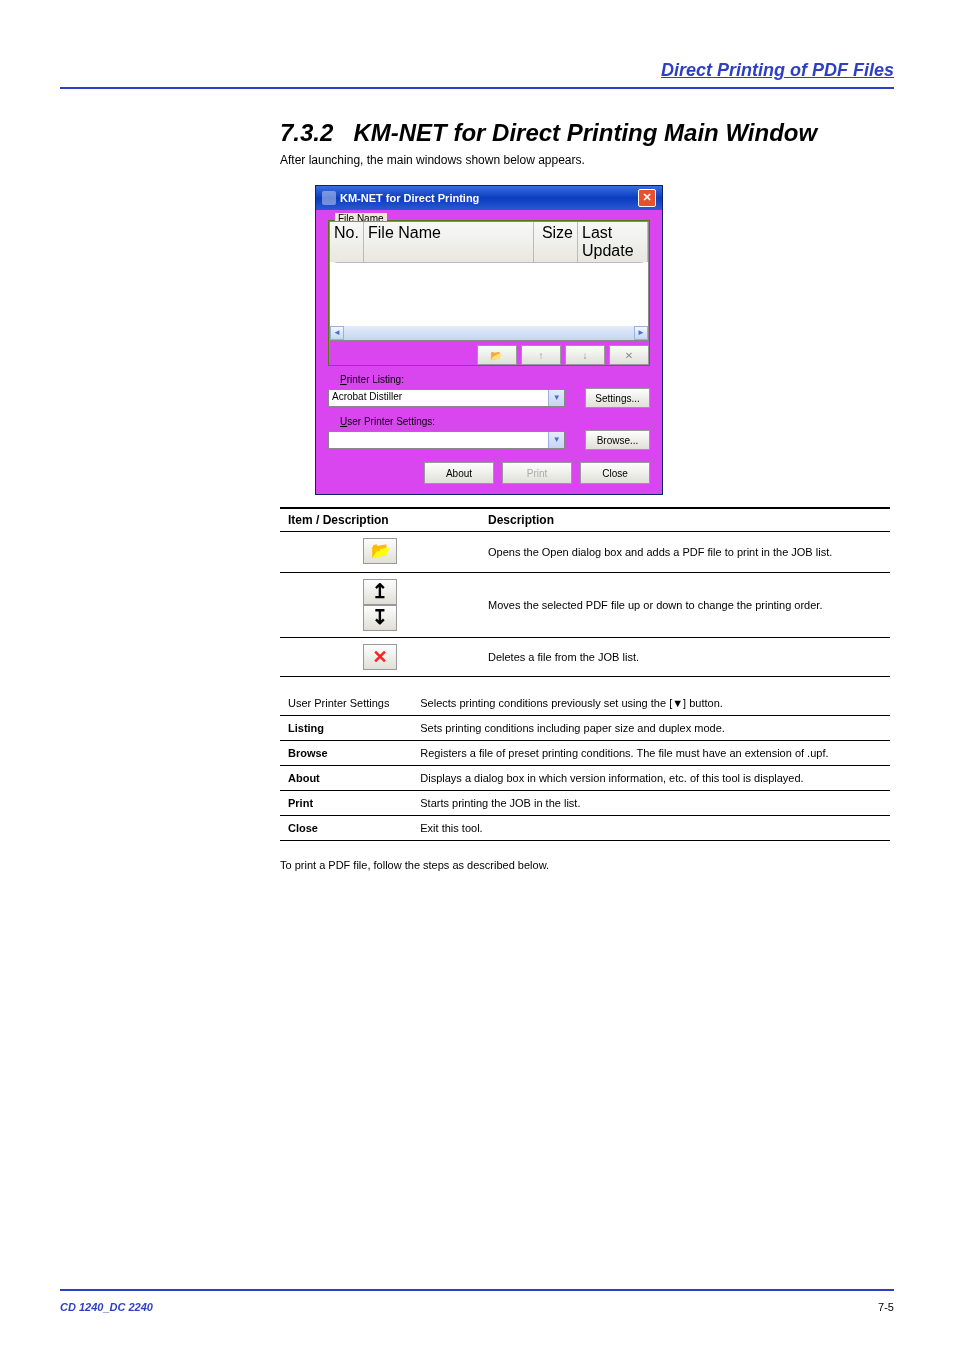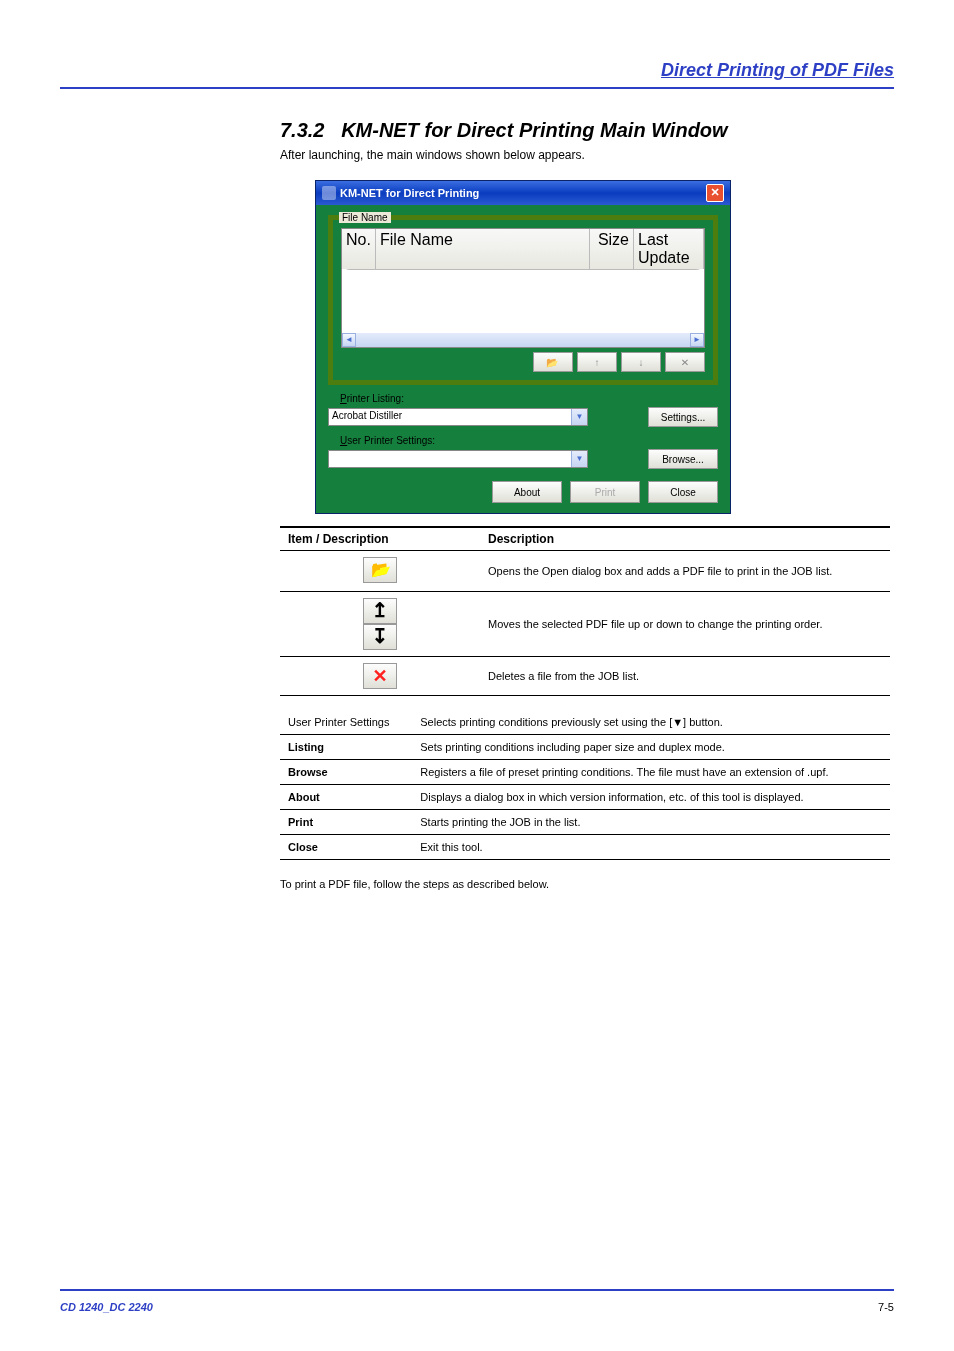--- a/index.html
+++ b/index.html
@@ -22,35 +22,35 @@
   .header-title {
     text-align: right;
     color: #2d3fc4;
     font-size: 18px;
     font-weight: bold;
     font-style: italic;
     margin-bottom: 6px;
     text-decoration: underline;
   }
   .section-num {
-    font-size: 20px;
+    font-size: 24px;
     font-style: italic;
     font-weight: bold;
     color: #000;
     margin: 30px 0 6px 220px;
   }
   .section-sub {
     font-size: 12px;
     margin: 0 0 18px 220px;
   }
   
   .dialog {
-    width: 416px;
+    width: 348px;
     margin-left: 255px;
-    background: #15803d;
+    background: #d946ef;
     border-top: 1px solid #0a246a;
     border-left: 1px solid #0a246a;
     border-right: 1px solid #0a246a;
     border-bottom: 1px solid #0a246a;
   }
   .titlebar {
     background: linear-gradient(to bottom, #3a6ee0 0%, #0a3cc0 50%, #2a59d0 100%);
     color: #fff;
     font-size: 11px;
     font-weight: bold;
@@ -70,22 +70,22 @@
     color: #fff;
     font-size: 11px;
     line-height: 14px;
     text-align: center;
     border-radius: 2px;
   }
   .dlg-body {
     padding: 10px 12px;
   }
   .group {
-    border: 5px solid #4d7c0f;
-    padding: 8px;
+    border: 1px solid #4d7c0f;
+    padding: 0;
     position: relative;
     margin-bottom: 8px;
   }
   .group-label {
     position: absolute;
     top: -8px; left: 6px;
     background: #ece9d8;
     font-size: 10px;
     padding: 0 3px;
   }

